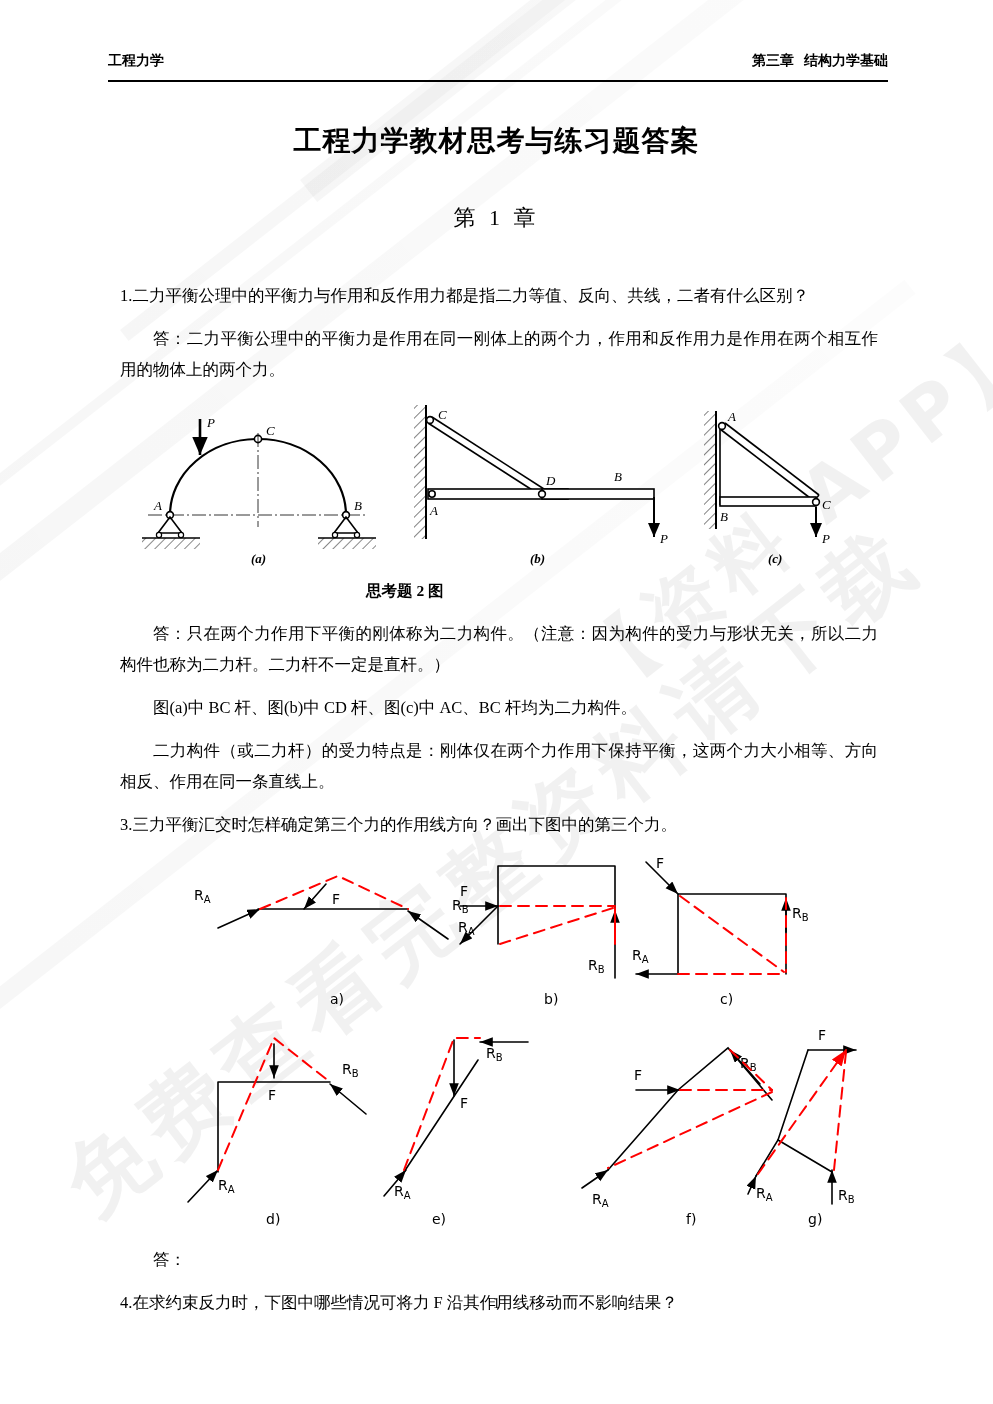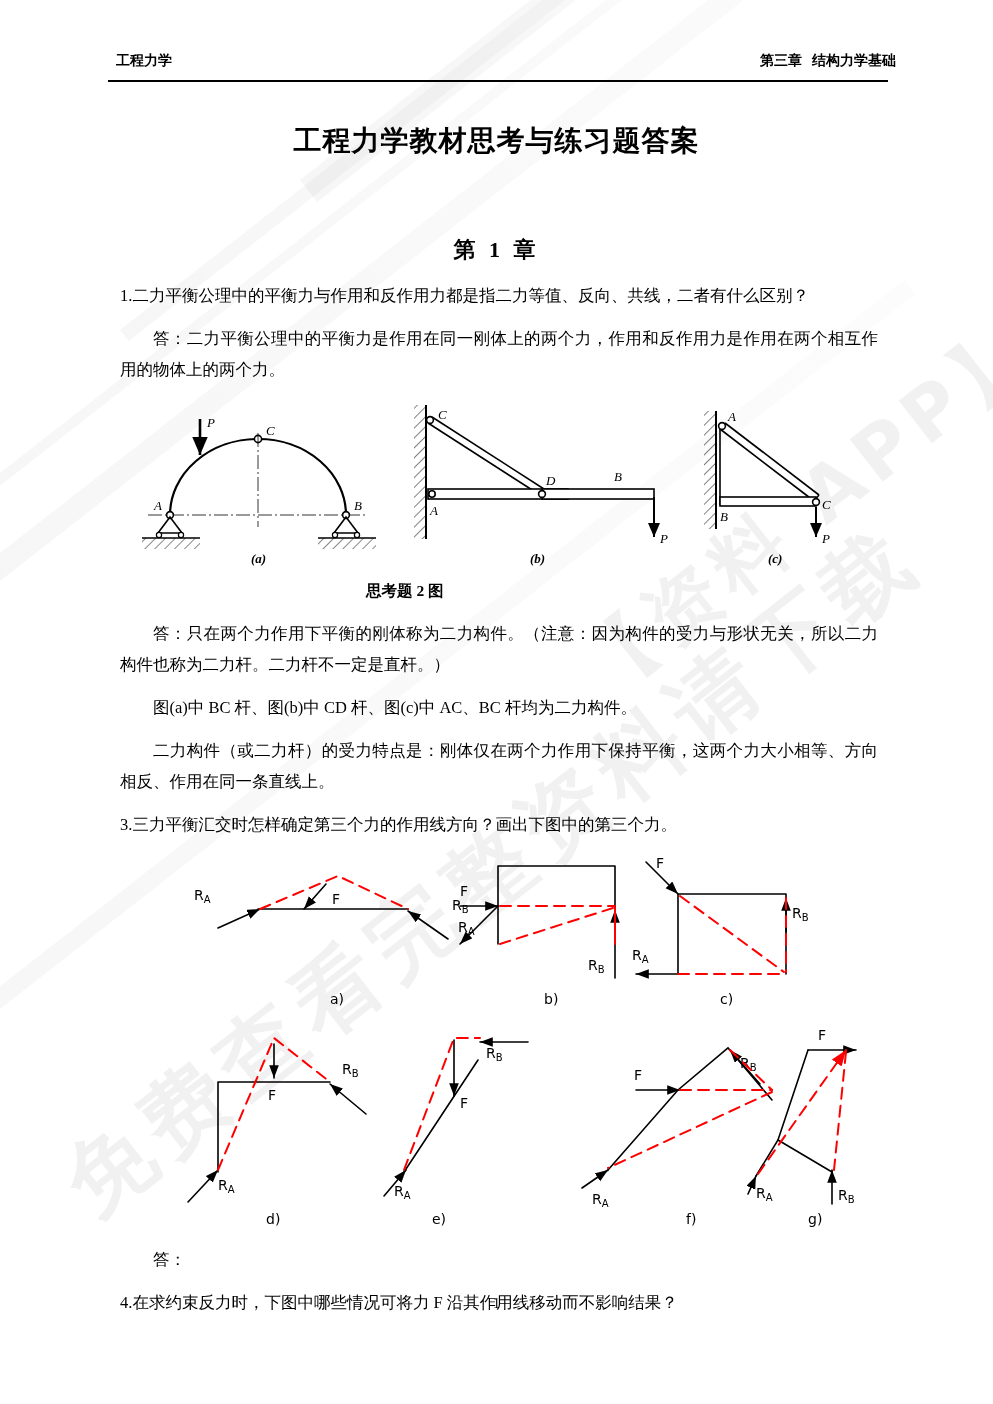--- a/index.html
+++ b/index.html
@@ -52,21 +52,21 @@
     position: absolute;
     background: linear-gradient(90deg, rgba(0,0,0,0.035), rgba(0,0,0,0.012));
     height: 10px;
     transform-origin: left top;
     transform: rotate(-38deg);
   }
 
   
   .page-header {
     position: absolute;
-    left: 116px;
+    left: 108px;
     top: 52px;
     width: 780px;
     display: flex;
     justify-content: space-between;
     align-items: flex-end;
     font-size: 14px;
     font-weight: 700;
     z-index: 2;
   }
   .page-header .hdr-right { display: flex; gap: 10px; }
@@ -91,24 +91,23 @@
     font-weight: 700;
     letter-spacing: 1px;
     z-index: 2;
   }
   .chapter-title {
     position: absolute;
     left: 0; right: 0;
     top: 203px;
     text-align: center;
     font-size: 22px;
-    font-weight: 700;
+    font-weight: 400;
     letter-spacing: 4px;
     z-index: 2;
-    margin-top: 32px;
   }
 
   
   .content {
     position: absolute;
     left: 108px;
     top: 268px;
     width: 782px;
     z-index: 2;
     font-size: 16.5px;

